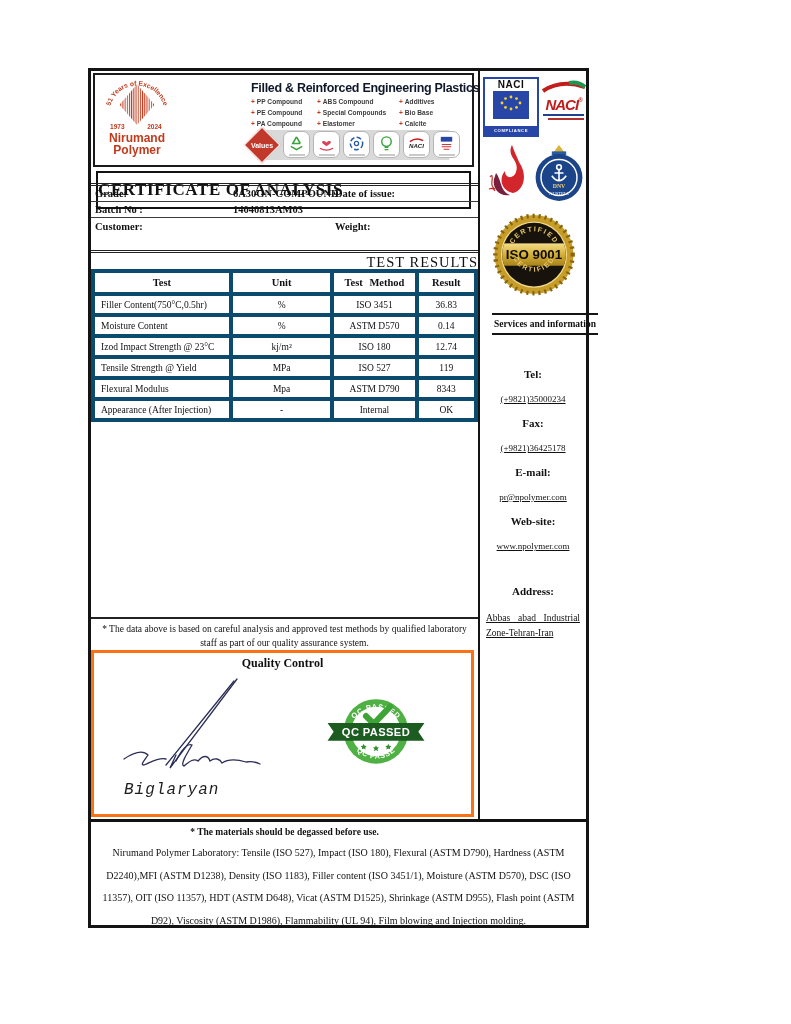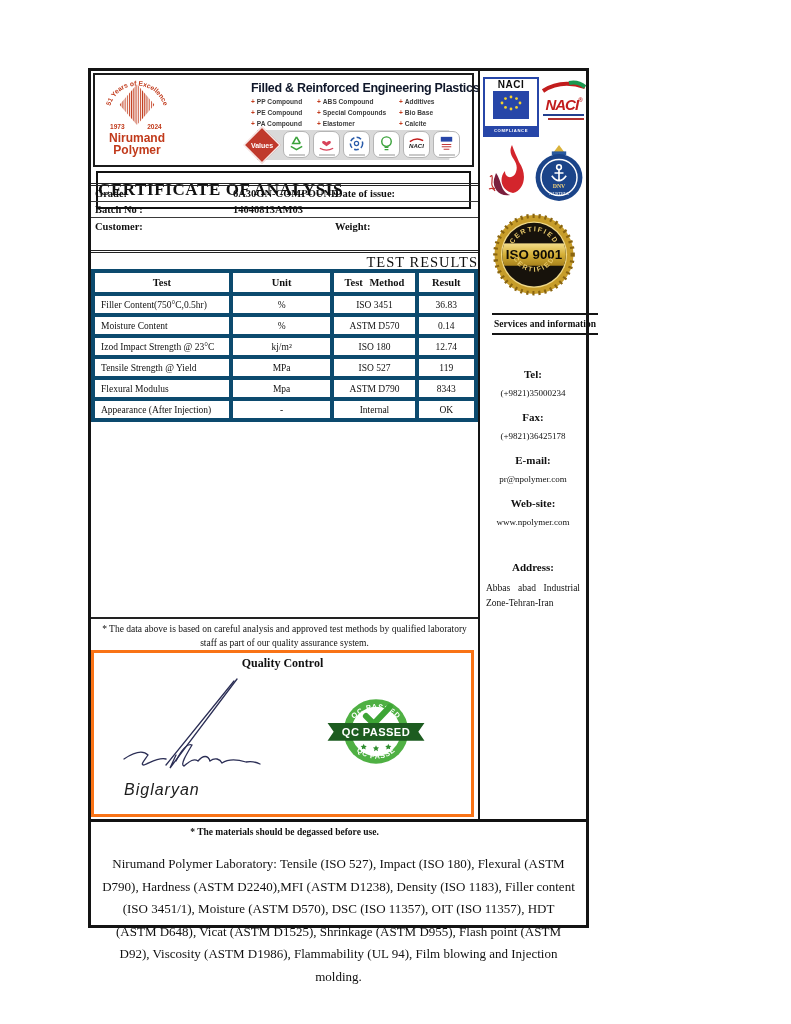--- a/index.html
+++ b/index.html
@@ -57,21 +57,21 @@
   .naci-sup { font-size: 6px; vertical-align: top; color: #c21d1d; }
   .pseudo-line { height: 2px; margin: 2px 3px 0; }
   .flame { position: absolute; left: 6px; top: 72px; width: 44px; height: 58px; }
   .dnv { position: absolute; left: 52px; top: 72px; width: 54px; height: 60px; }
   .iso-badge { position: absolute; left: 11px; top: 130px; width: 86px; height: 114px; }
   .services-title { position: absolute; left: 0; top: 242px; width: 100%;
                     border-top: 2px solid #141414; border-bottom: 2px solid #141414;
                     font-weight: 700; font-size: 9.5px; text-align: center; padding: 4px 0; margin-left: 12px; }
   .contacts { position: absolute; left: 0; top: 284px; width: 100%; text-align: center; }
   .contact-label { font-weight: 700; font-size: 11px; margin-top: 13px; }
-  .contact-value { font-size: 9px; margin-top: 8px; }
+  .contact-value { font-size: 9px; margin-top: 14px; text-decoration: underline; }
   .contact-address .contact-label { margin-top: 34px; }
   .contact-address .contact-value { text-align: justify; padding: 0 6px; font-size: 9.5px; line-height: 1.6; }
 
   
   .cert-box { position: absolute; left: 5px; top: 100px; width: 375px; height: 38px;
               border: 2px solid #111; display: flex; align-items: center; justify-content: flex-start; }
   .cert-box h1 { font-size: 17px; font-weight: 700; letter-spacing: 0.6px; }
 
   
   .info { position: absolute; left: 0; top: 112px; width: 387px; border-top: 3px double #222;
@@ -96,29 +96,29 @@
   .box-bottom { position: absolute; left: 0; top: 546px; width: 387px; border-top: 2px solid #222; }
 
   .footnote { position: absolute; left: 0; top: 551px; width: 387px; text-align: center;
               font-size: 9.5px; line-height: 1.5; padding: 0 6px; }
 
   
   .qc-box { position: absolute; left: 0; top: 579px; width: 383px; height: 167px;
             border: 3px solid #f97316; }
   .qc-title { text-align: center; font-weight: 700; font-size: 12px; margin-top: 3px; }
   .signature { position: absolute; left: 22px; top: 22px; width: 170px; height: 105px; }
-  .signer { position: absolute; left: 30px; top: 128px; font-family: Liberation Sans, sans-serif;
+  .signer { position: absolute; left: 30px; top: 128px; font-family: Liberation Mono, monospace;
             font-style: italic; font-size: 16px; letter-spacing: 1px; color: #1c1c1c; }
   .qc-badge { position: absolute; left: 232px; top: 38px; width: 100px; height: 84px; }
 
   
   .footer-box { position: absolute; left: 0; right: 0; top: 748px; bottom: 0;
                 border-top: 3px solid #111; }
   .degas { width: 387px; text-align: center; font-weight: 700; font-size: 9.5px; margin-top: 5px; }
-  .lab-note { text-align: center; font-size: 13px; line-height: 22.5px; padding: 0 11px; margin-top: 16px; }
+  .lab-note { text-align: center; font-size: 10px; line-height: 22.5px; padding: 0 11px; margin-top: 5px; }
 </style>
 </head>
 <body>
 
 <div class="doc">
 
   <div class="header-box">
 
     <div class="logo">
       <svg viewBox="0 0 100 118">

